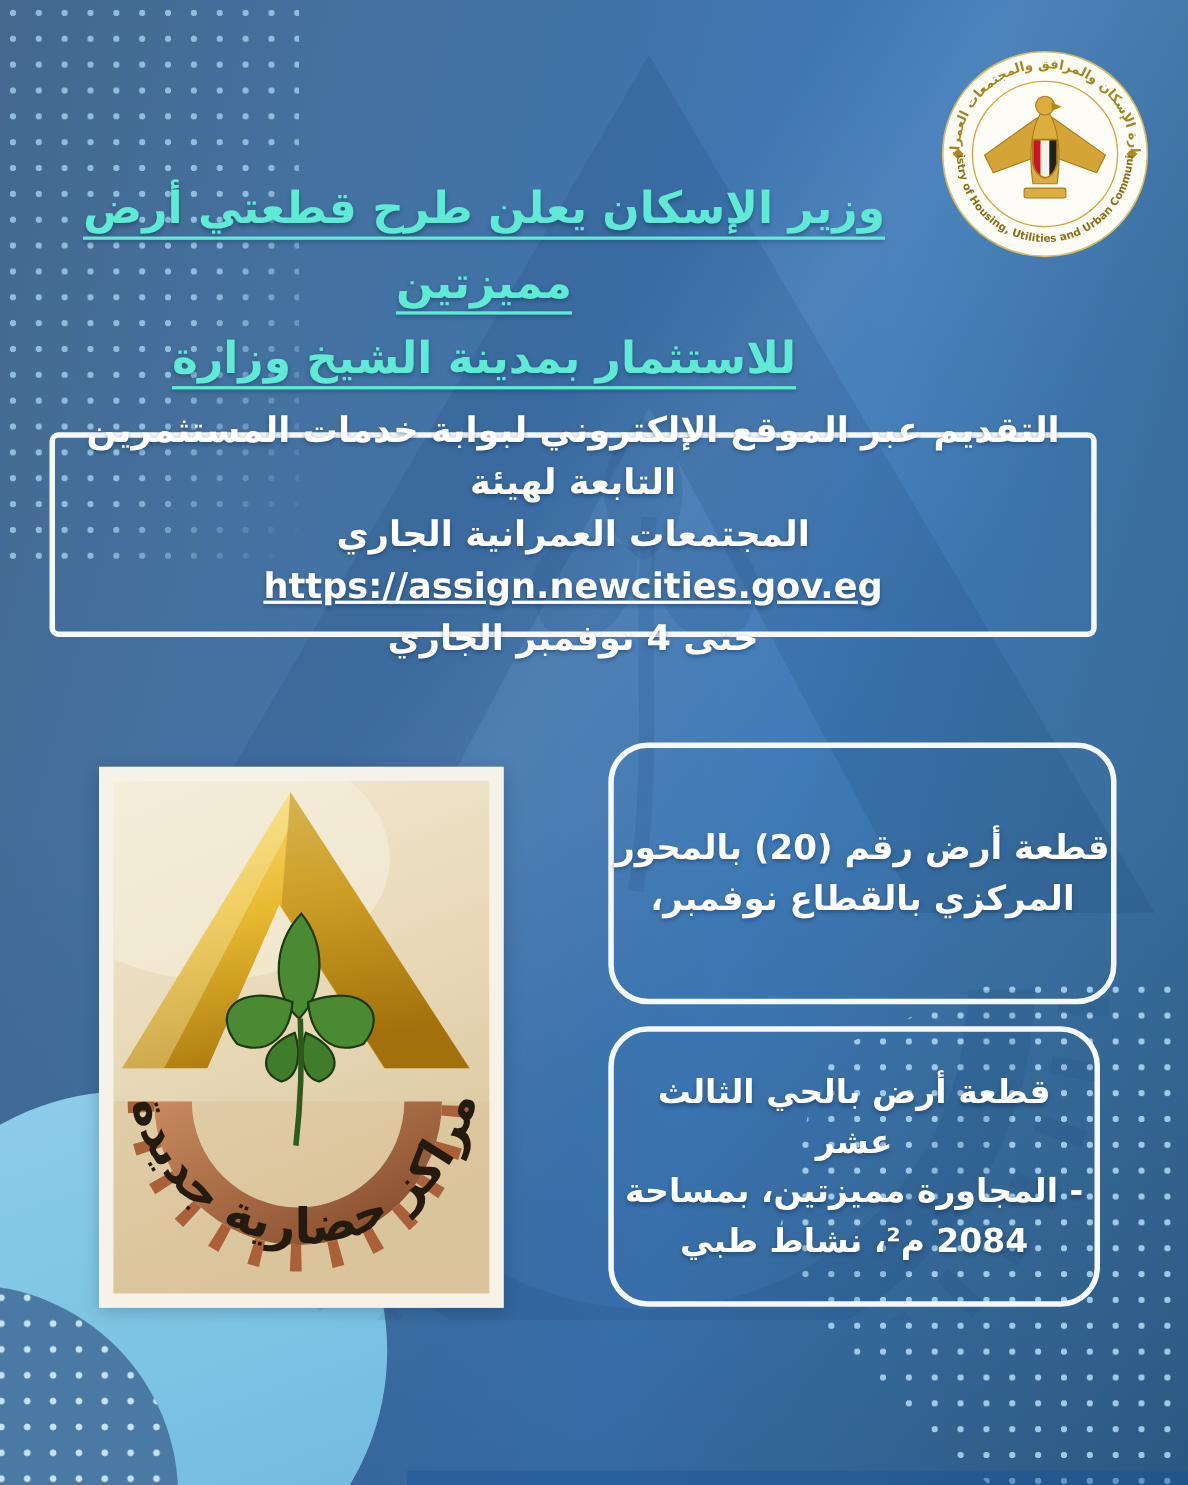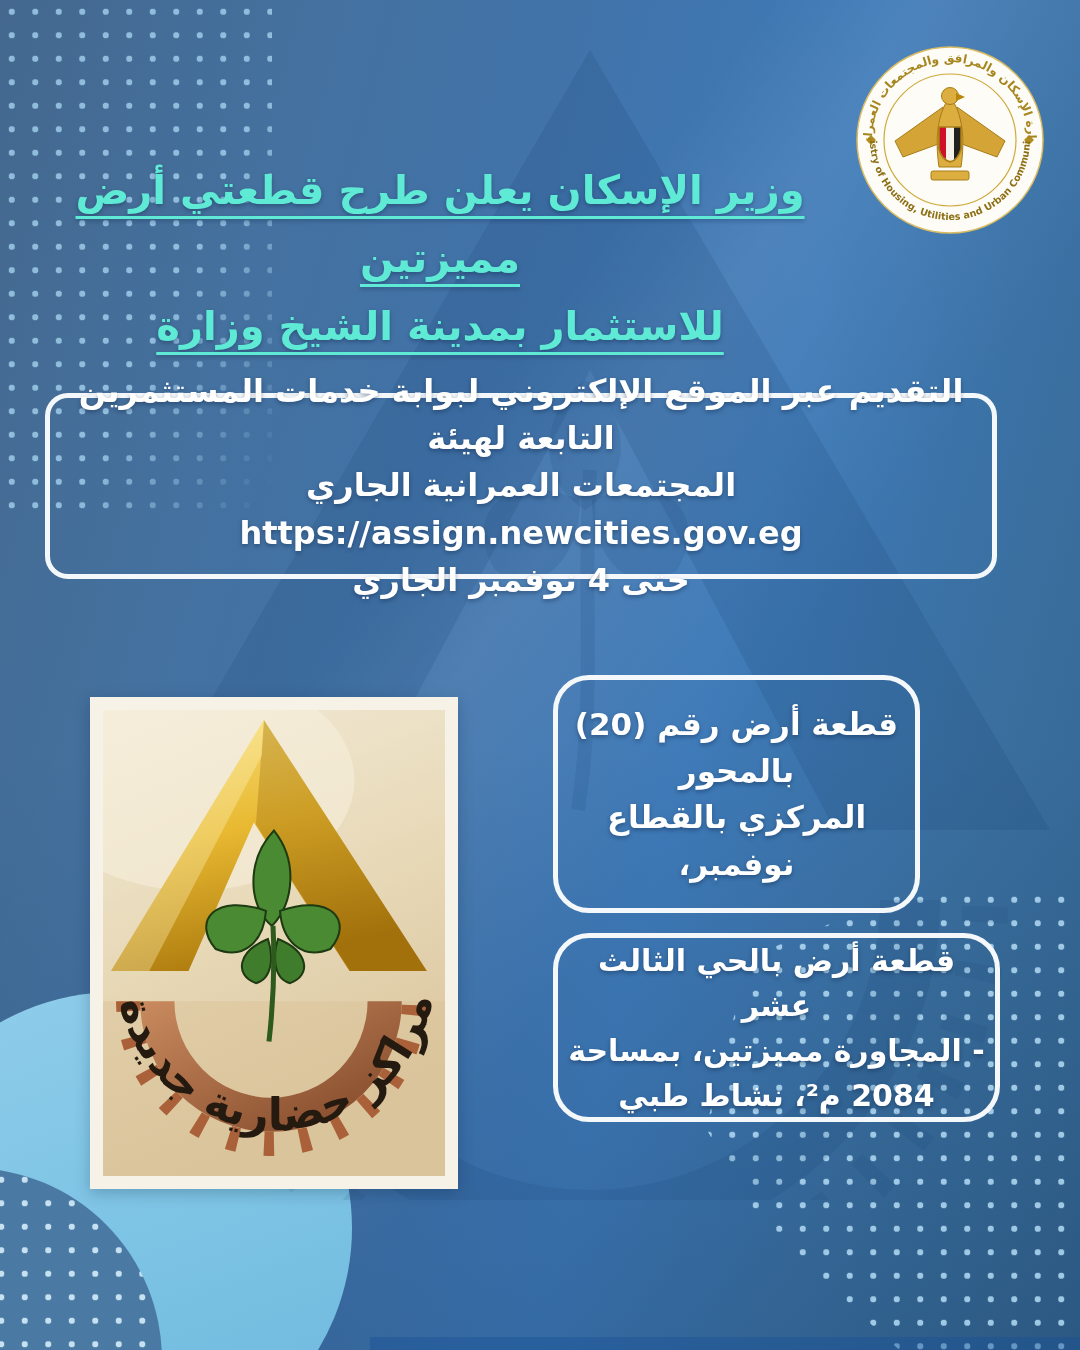--- a/index.html
+++ b/index.html
@@ -66,29 +66,29 @@
   }
   .poster-title .u{
     text-decoration:underline;
     text-decoration-thickness:3px;
     text-underline-offset:12px;
   }
 
   
   .outline-box{
     position:absolute;box-sizing:border-box;
-    border:5px solid #f4f8fb;border-radius:23px;
+    border:5px solid #f4f8fb;border-radius:8px;
     display:flex;flex-direction:column;justify-content:center;align-items:center;
     direction:rtl;text-align:center;color:#ffffff;font-weight:bold;
     text-shadow:0 2px 4px rgba(10,30,60,0.4);
   }
   .announce-box{left:45px;top:393px;width:952px;height:186px;font-size:32px;line-height:1.48;}
-  .plot-box-1{left:553px;top:675px;width:367px;height:238px;font-size:31px;line-height:1.5;border-radius:36px;}
-  .plot-box-2{left:553px;top:933px;width:447px;height:189px;font-size:30px;line-height:1.5;border-radius:36px;}
-  .url-span{direction:ltr;unicode-bidi:embed;}
+  .plot-box-1{left:553px;top:675px;width:462px;height:238px;font-size:31px;line-height:1.5;border-radius:36px;}
+  .plot-box-2{left:553px;top:933px;width:447px;height:255px;font-size:30px;line-height:1.5;border-radius:36px;}
+  .url-span{direction:ltr;unicode-bidi:embed;text-decoration:underline;}
 
   
   .photo-card{
     position:absolute;left:90px;top:697px;width:368px;height:492px;
     background:#f6f2e7;padding:13px;box-sizing:border-box;
     box-shadow:0 4px 14px rgba(10,30,60,0.25);
   }
   .photo-card svg{display:block;width:100%;height:100%;}
 </style>
 </head>

